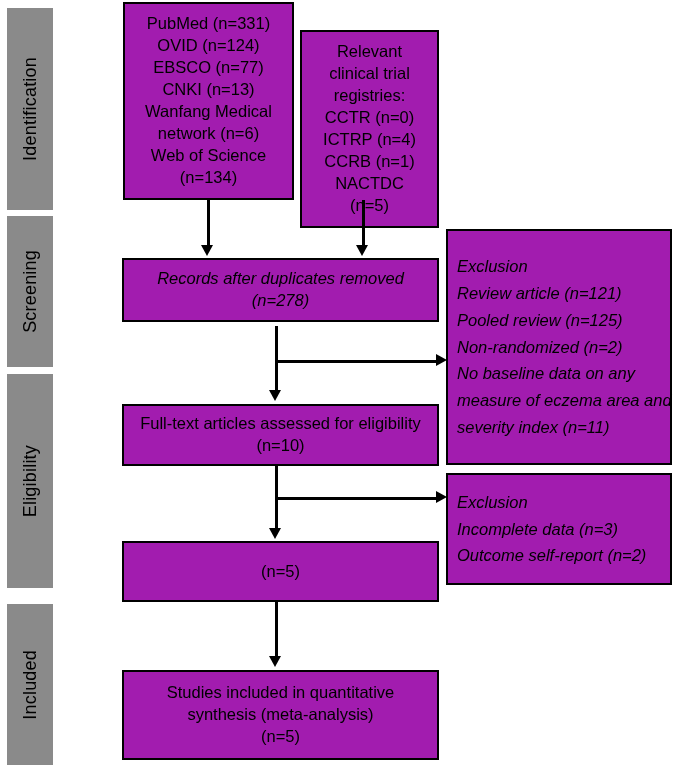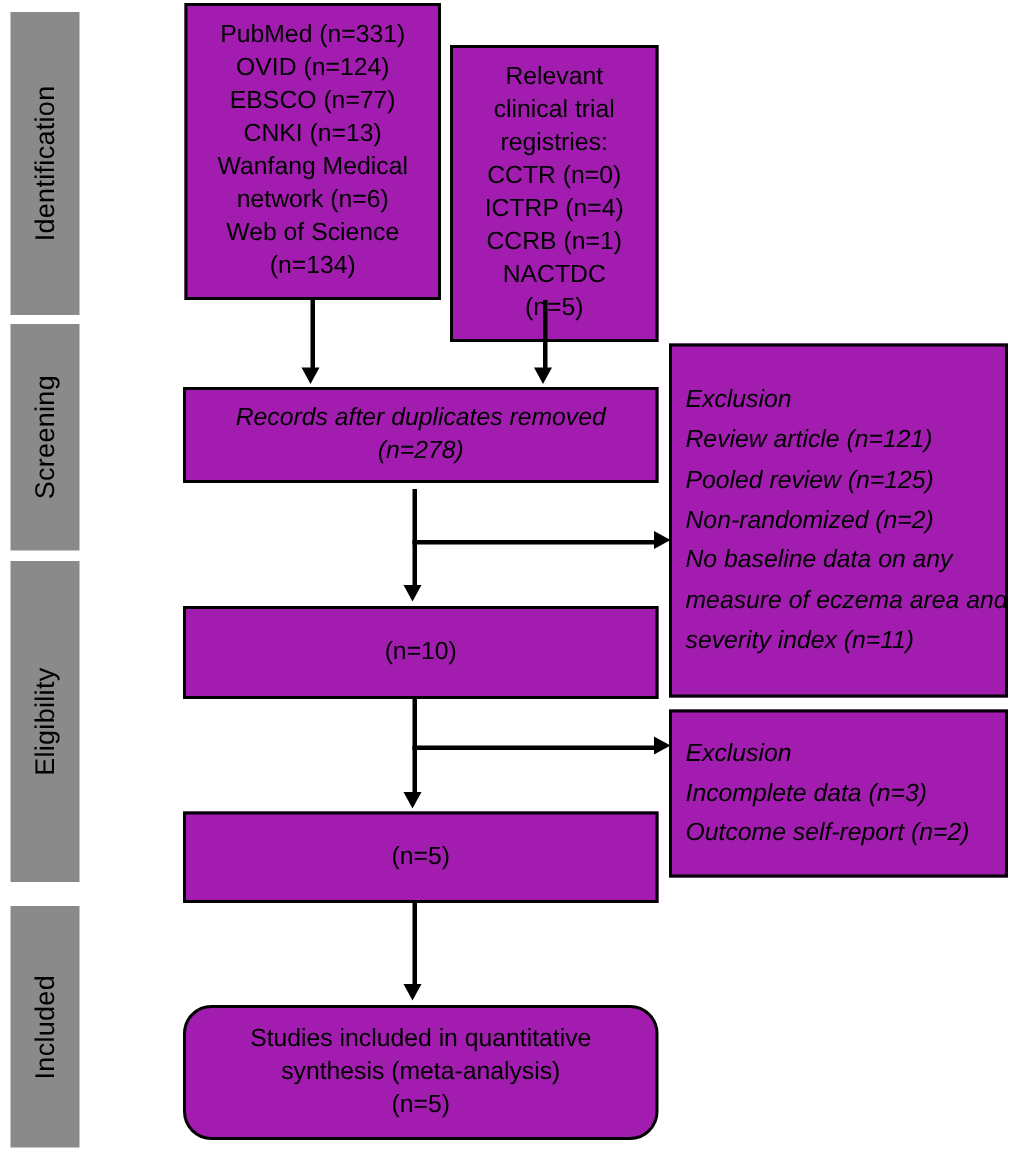--- a/index.html
+++ b/index.html
@@ -154,20 +154,21 @@
     <div class="line">severity index (n=11)</div>
   </div>
 
   <div class="vline" style="left:275px; top:326px; height:65px;"></div>
   <div class="arrow-down" style="left:269px; top:390px;"></div>
 
   <div class="hline" style="left:275px; top:360px; width:162px;"></div>
   <div class="arrow-right" style="left:436px; top:354px;"></div>
 
   <div class="box box-center" style="left:122px; top:404px; width:317px; height:62px;">
+    <div class="line">Full-text articles assessed for eligibility</div>
     <div class="line">(n=10)</div>
   </div>
 
   <div class="box box-left" style="left:446px; top:473px; width:226px; height:112px;">
     <div class="line">Exclusion</div>
     <div class="line">Incomplete data (n=3)</div>
     <div class="line">Outcome self-report (n=2)</div>
   </div>
 
   <div class="vline" style="left:275px; top:466px; height:63px;"></div>
@@ -176,19 +177,19 @@
   <div class="hline" style="left:275px; top:497px; width:162px;"></div>
   <div class="arrow-right" style="left:436px; top:491px;"></div>
 
   <div class="box box-center" style="left:122px; top:541px; width:317px; height:61px;">
     <div class="line">(n=5)</div>
   </div>
 
   <div class="vline" style="left:275px; top:602px; height:55px;"></div>
   <div class="arrow-down" style="left:269px; top:656px;"></div>
 
-  <div class="box box-center" style="left:122px; top:670px; width:317px; height:90px;border-radius:19px;">
+  <div class="box box-center" style="left:122px; top:670px; width:317px; height:90px;">
     <div class="line">Studies included in quantitative</div>
     <div class="line">synthesis (meta-analysis)</div>
     <div class="line">(n=5)</div>
   </div>
 
 </div>
 
 </body></html>

